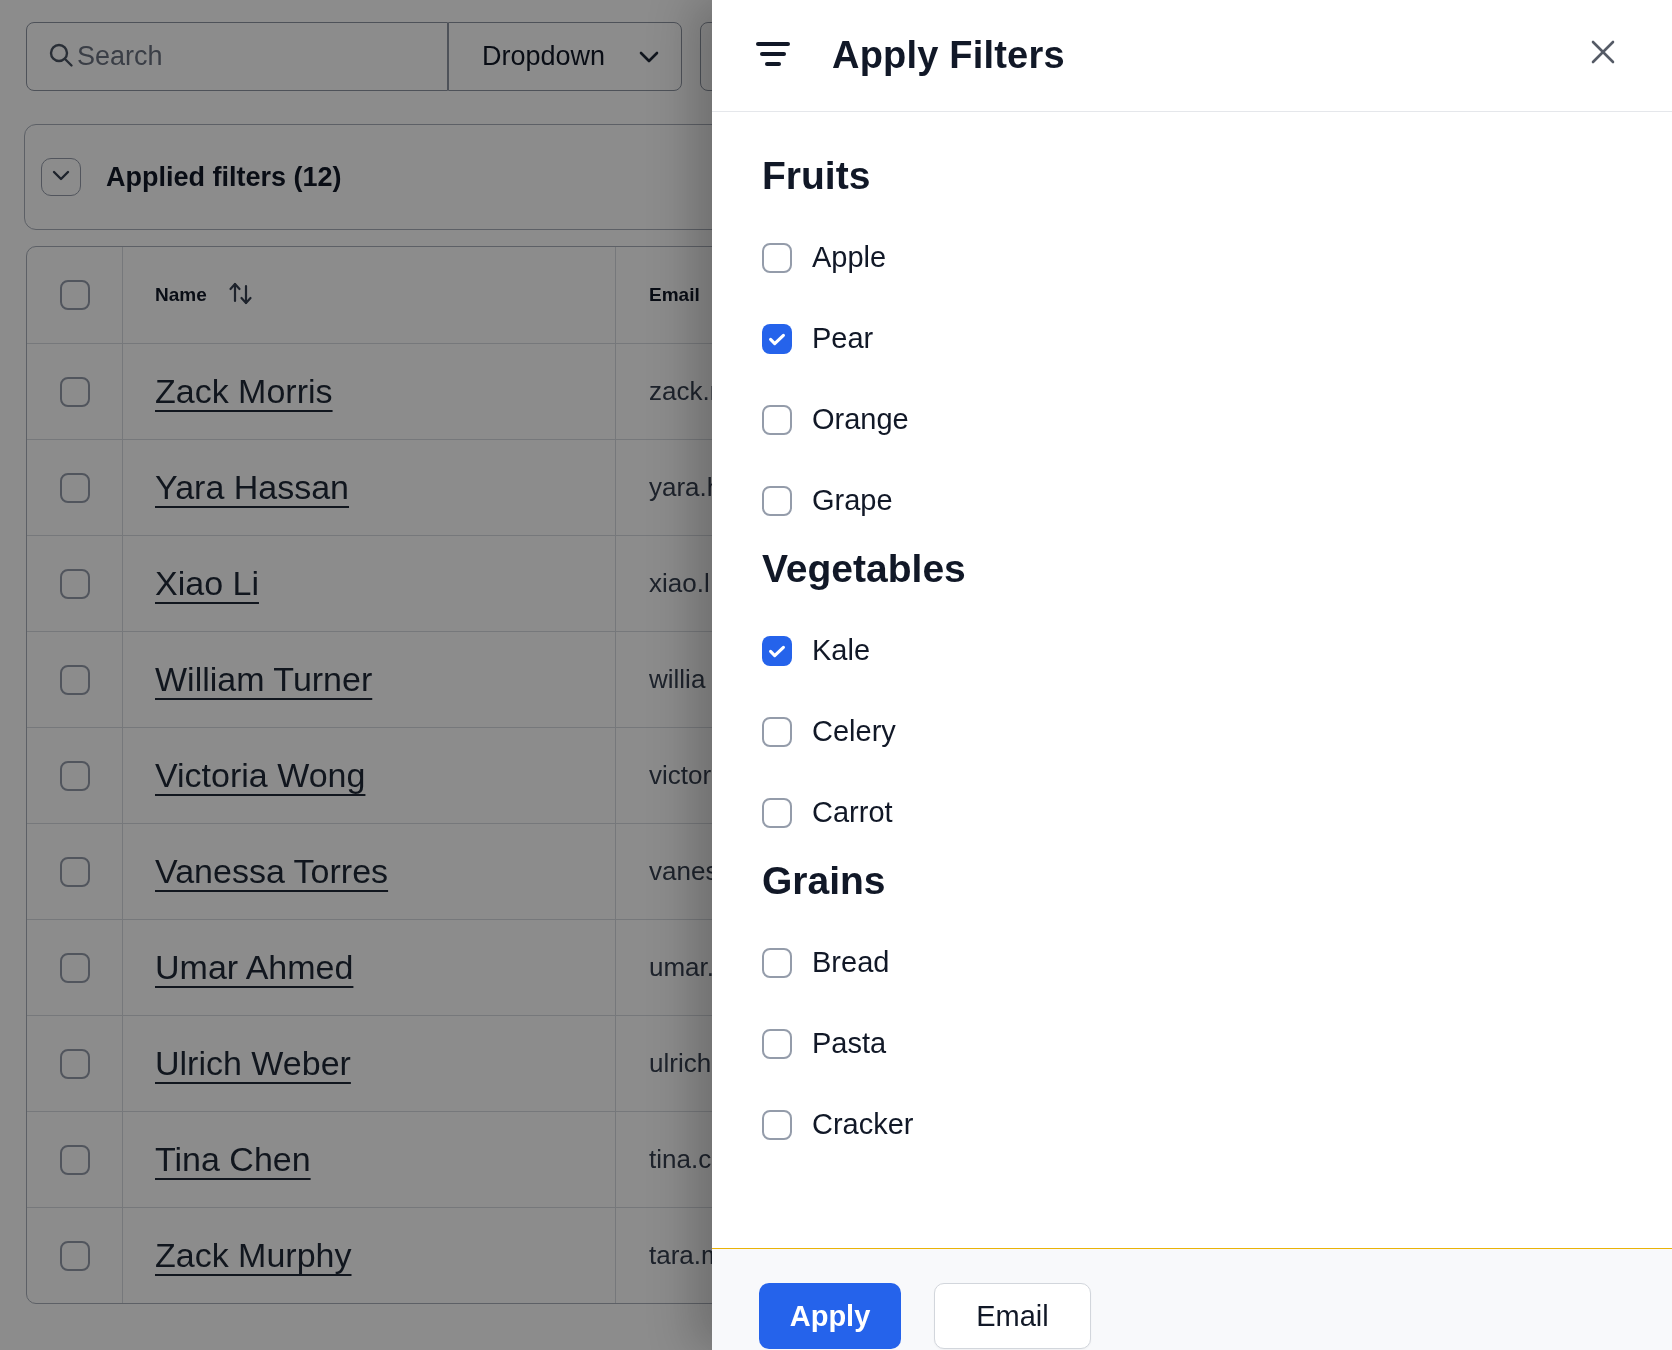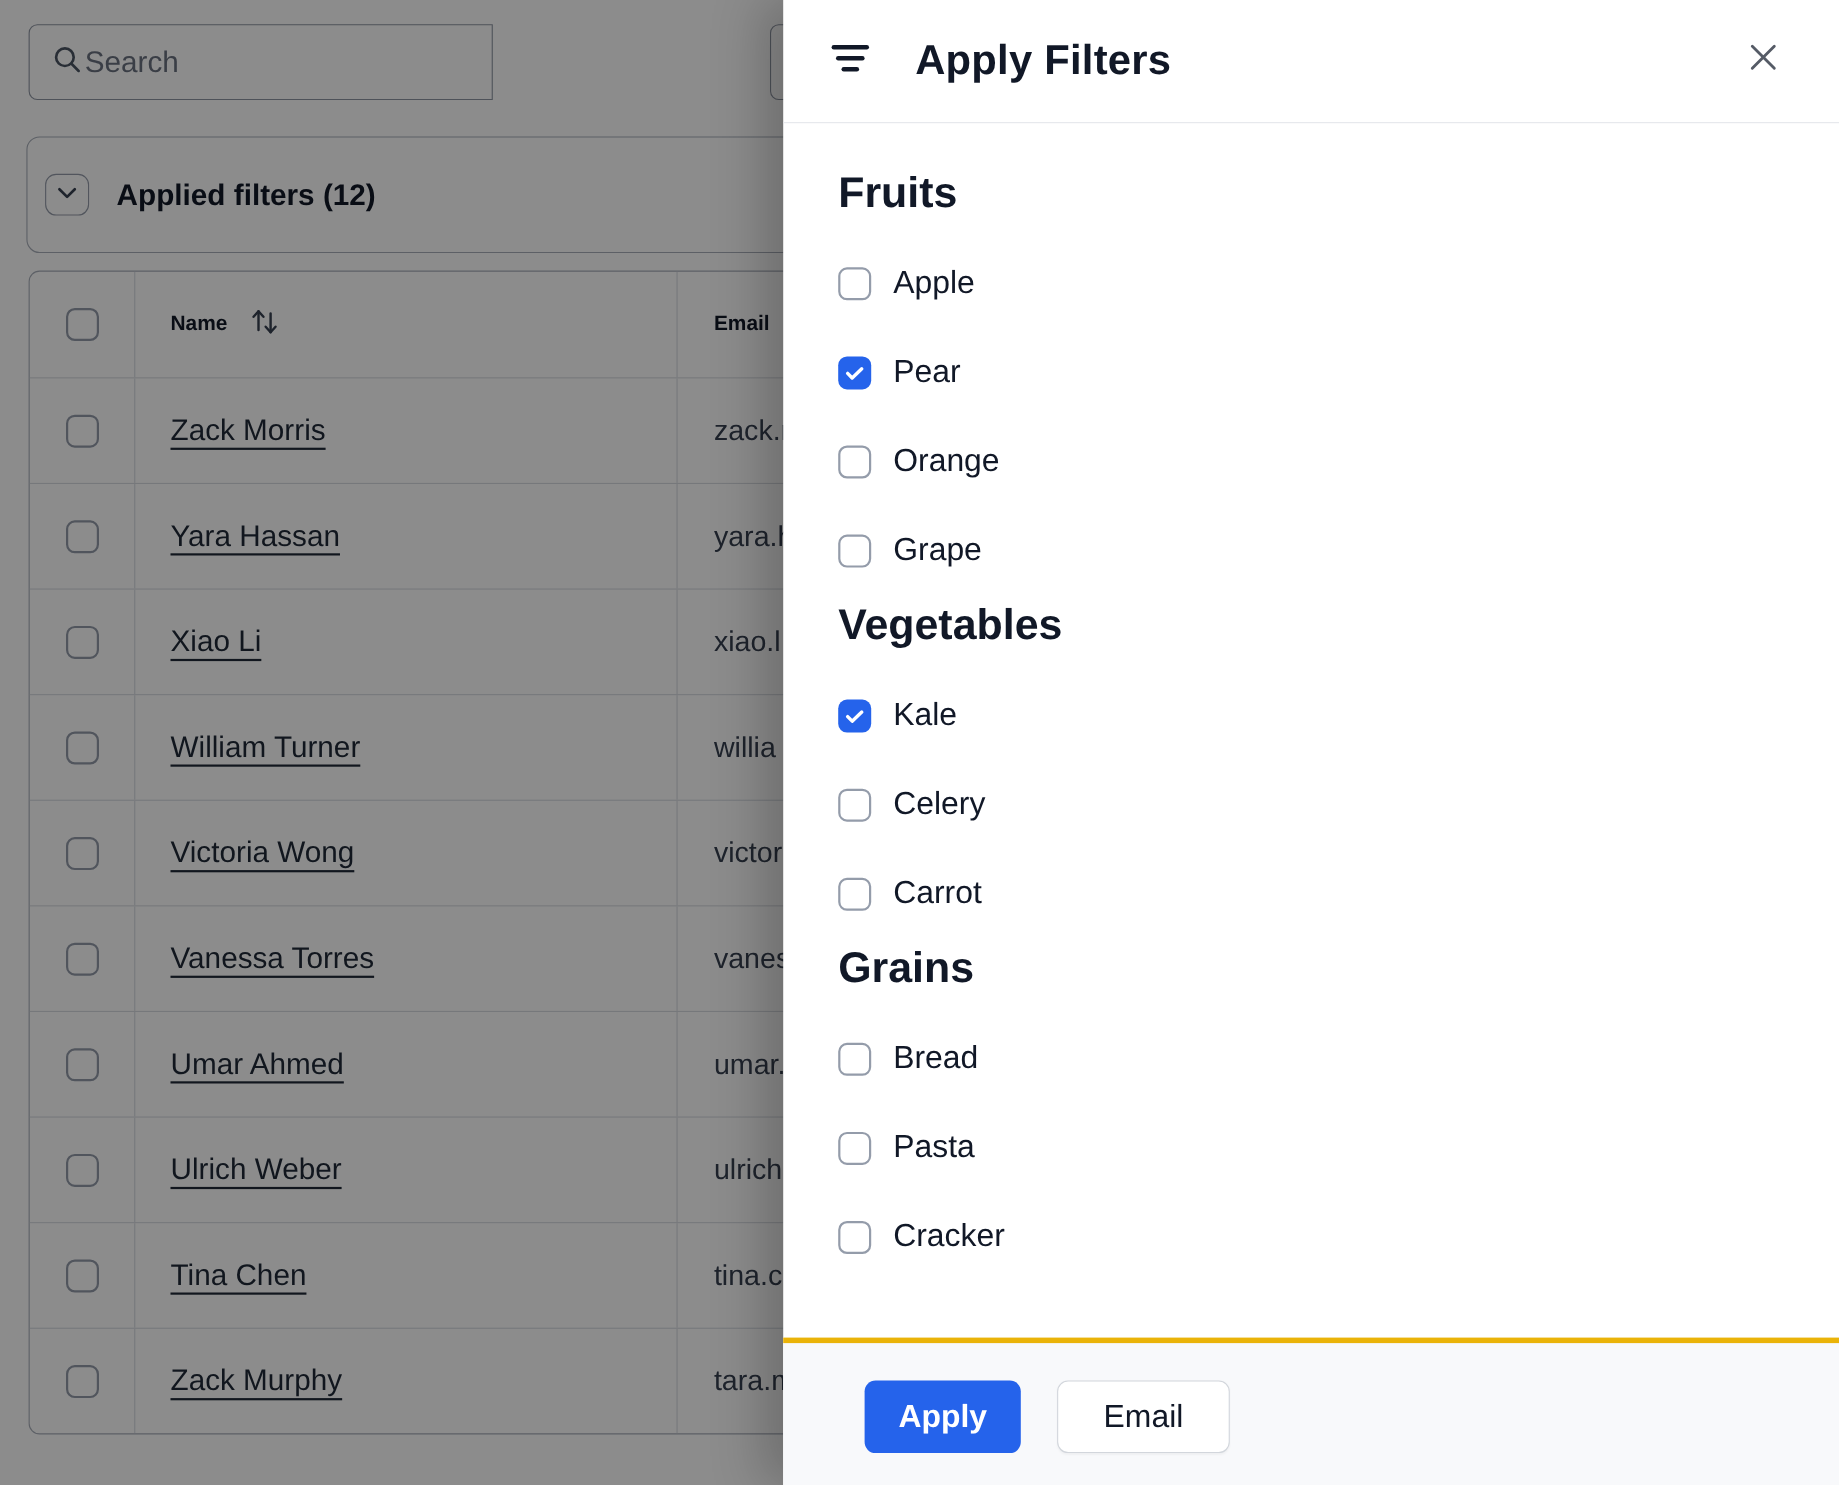--- a/index.html
+++ b/index.html
@@ -52,21 +52,21 @@
   .table-card {
     position:absolute; left:26px; top:246px; width:1400px;
     border:1.5px solid #a9afba; border-radius:10px; background:#fff; overflow:hidden;
   }
   .trow {
     display:grid; grid-template-columns:96px 493px 1fr; height:96px;
     align-items:center; border-top:1px solid #d8dbe1;
   }
   .trow.thead { border-top:none; }
   .cell-check { display:flex; justify-content:center; align-items:center; height:100%; border-right:1px solid #d8dbe1; }
-  .cell-name { padding-left:32px; font-size:27px; display:flex; align-items:center; gap:18px; height:100%; border-right:1px solid #d8dbe1; }
+  .cell-name { padding-left:32px; font-size:34px; display:flex; align-items:center; gap:18px; height:100%; border-right:1px solid #d8dbe1; }
   .cell-email { padding-left:33px; font-size:26px; color:#374151; }
   .thead .cell-name, .thead .cell-email { font-weight:700; color:#111827; font-size:19px; }
   .name-link { color:#1f2937; text-decoration:underline; text-underline-offset:7px; text-decoration-thickness:1.5px; cursor:pointer; }
 
   .cbx {
     width:30px; height:30px; border:2px solid #949caa; border-radius:8px;
     background:#fff; flex:0 0 auto; display:flex; align-items:center; justify-content:center; cursor:pointer;
   }
   .cbx.checked { border:none; background:var(--accent); }
   .cbx svg { display:block; }
@@ -89,23 +89,23 @@
     background:none; border:none; cursor:pointer; display:flex; align-items:center; justify-content:center;
   }
   .panel-body { padding:46px 50px 0; }
   .fsection h3 { font-size:39px; font-weight:700; color:#111827; margin:0 0 26px; line-height:35px; }
   .fsection:not(:first-child) { margin-top:22px; }
   .opt-row {
     display:flex; align-items:center; gap:20px; margin-bottom:34px;
     font-size:29px; color:#111827; cursor:pointer; width:max-content;margin-top:48px;
   }
   .panel-footer {
-    position:absolute; left:0; right:0; bottom:0; height:134px;
-    background:#f8f9fb; border-top:5px solid #eab308;
-    display:flex; align-items:flex-start; padding:34px 0 0 74px; gap:33px;
+    position:absolute; left:0; right:0; bottom:0; height:102px;
+    background:#f8f9fb; border-top:1px solid #eab308;
+    display:flex; align-items:flex-start; padding:34px 0 0 47px; gap:33px;
   }
   .apply-btn {
     width:142px; height:66px; border-radius:10px; border:none;
     background:var(--accent); color:#fff; font-family:inherit; font-size:29px; font-weight:600;
     display:flex; align-items:center; justify-content:center; cursor:pointer;
   }
   .cancel-btn {
     width:157px; height:66px; border-radius:10px; background:#fff;
     border:1.5px solid #d2d6dc; color:#111827; font-family:inherit; font-size:29px; font-weight:500;
     display:flex; align-items:center; justify-content:center; cursor:pointer;
@@ -120,20 +120,28 @@
   <div class="search-box">
     <span>
       <svg width="28" height="28" viewBox="0 0 28 28" fill="none">
         <circle cx="12" cy="12" r="8" stroke="#4b5563" stroke-width="2.4"></circle>
         <line x1="18" y1="18" x2="24.5" y2="24.5" stroke="#4b5563" stroke-width="2.4" stroke-linecap="round"></line>
       </svg>
     </span>
     <input type="text" placeholder="Search" style="">
   </div>
 
+  <div class="dropdown-btn">
+    <span>Dropdown</span>
+    <span>
+      <svg width="24" height="16" viewBox="0 0 24 16" fill="none">
+        <polyline points="4,4 12,12 20,4" stroke="#1f2937" stroke-width="2.6" stroke-linecap="round" stroke-linejoin="round"></polyline>
+      </svg>
+    </span>
+  </div>
 
   <div class="more-btn"></div>
 
   <div class="filters-card">
     <button class="chev-btn">
       <span>
         <svg width="20" height="14" viewBox="0 0 20 14" fill="none">
           <polyline points="3,3 10,10 17,3" stroke="#374151" stroke-width="2.4" stroke-linecap="round" stroke-linejoin="round"></polyline>
         </svg>
       </span>

